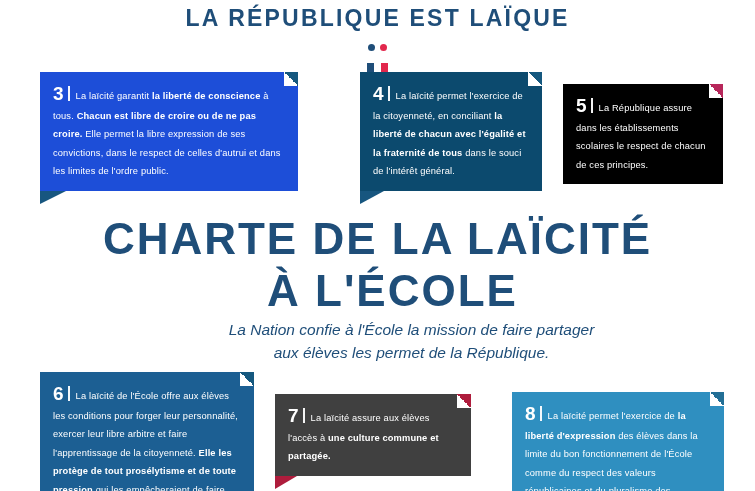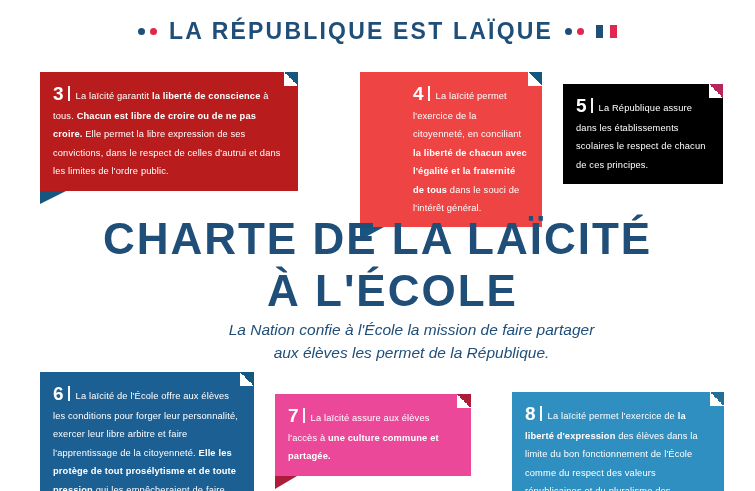--- a/index.html
+++ b/index.html
@@ -19,20 +19,21 @@
   #top-banner {
     position: absolute;
     top: 14px;
     left: 0;
     width: 755px;
     height: 34px;
     display: flex;
     align-items: center;
     justify-content: center;
     gap: 12px;
+    flex-direction: column;
   }
   .banner-title {
     font-size: 23px;
     letter-spacing: 2.2px;
     font-weight: bold;
     color: #1f4e79;
     white-space: nowrap;
     font-family: "Liberation Sans", sans-serif;
   }
   .dots {
@@ -128,25 +129,25 @@
     height: 14px;
   }
   
   .tail {
     position: absolute;
     width: 0;
     height: 0;
   }
 
   
-  .c-blue   { background: #b91c1c; }
-  .c-blue2  { background: #ef4444; padding-left: 40px; }
+  .c-blue   { background: #1d4ed8; }
+  .c-blue2  { background: #0c4a6e; }
   .c-pink   { background: #000000; }
   .c-darkbl { background: #1c5f93; }
-  .c-red    { background: #ec4899; }
+  .c-red    { background: #404040; }
   .c-cyan   { background: #2f8fc0; }
 
   .fold-blue  { background: linear-gradient(45deg, #ffffff 50%, #15587f 50%); }
   .fold-pink  { background: linear-gradient(45deg, #ffffff 50%, #b7265a 50%); }
   .fold-red   { background: linear-gradient(45deg, #ffffff 50%, #ae1c3c 50%); }
   .fold-cyan  { background: linear-gradient(45deg, #ffffff 50%, #236f96 50%); }
 
   
   #card-3 { left: 40px;  top: 72px;  width: 258px; }
   #card-3 .tail { left: 0; bottom: -13px; border-left: 26px solid #17567f; border-bottom: 13px solid transparent; }

